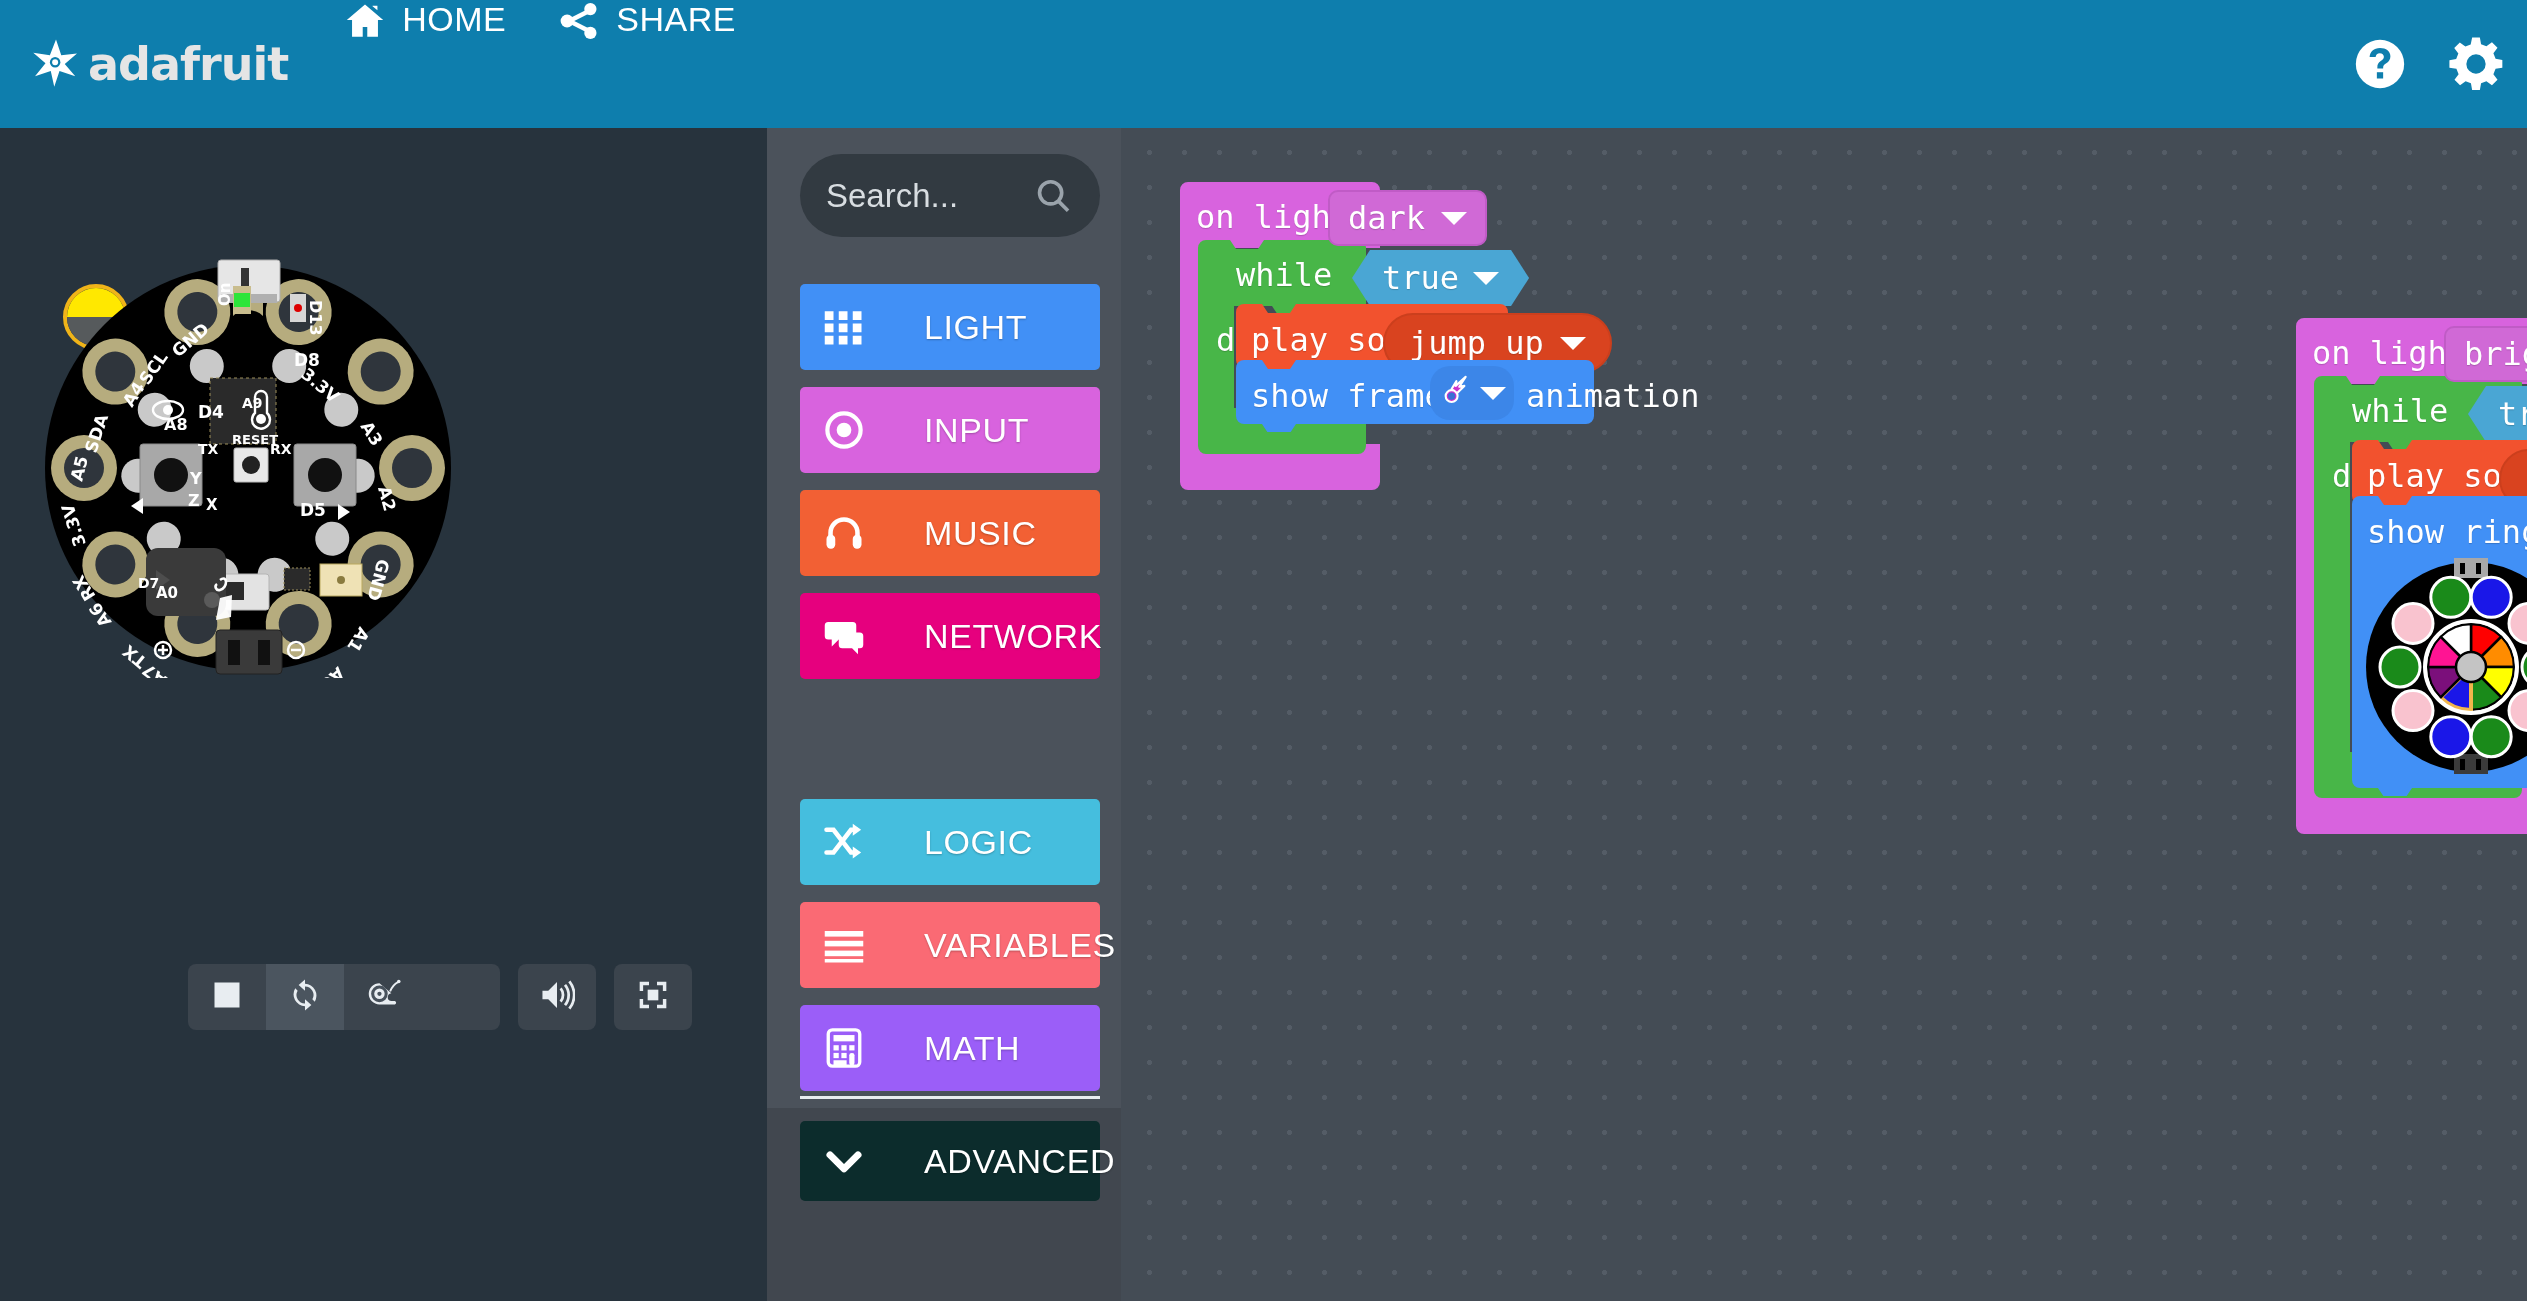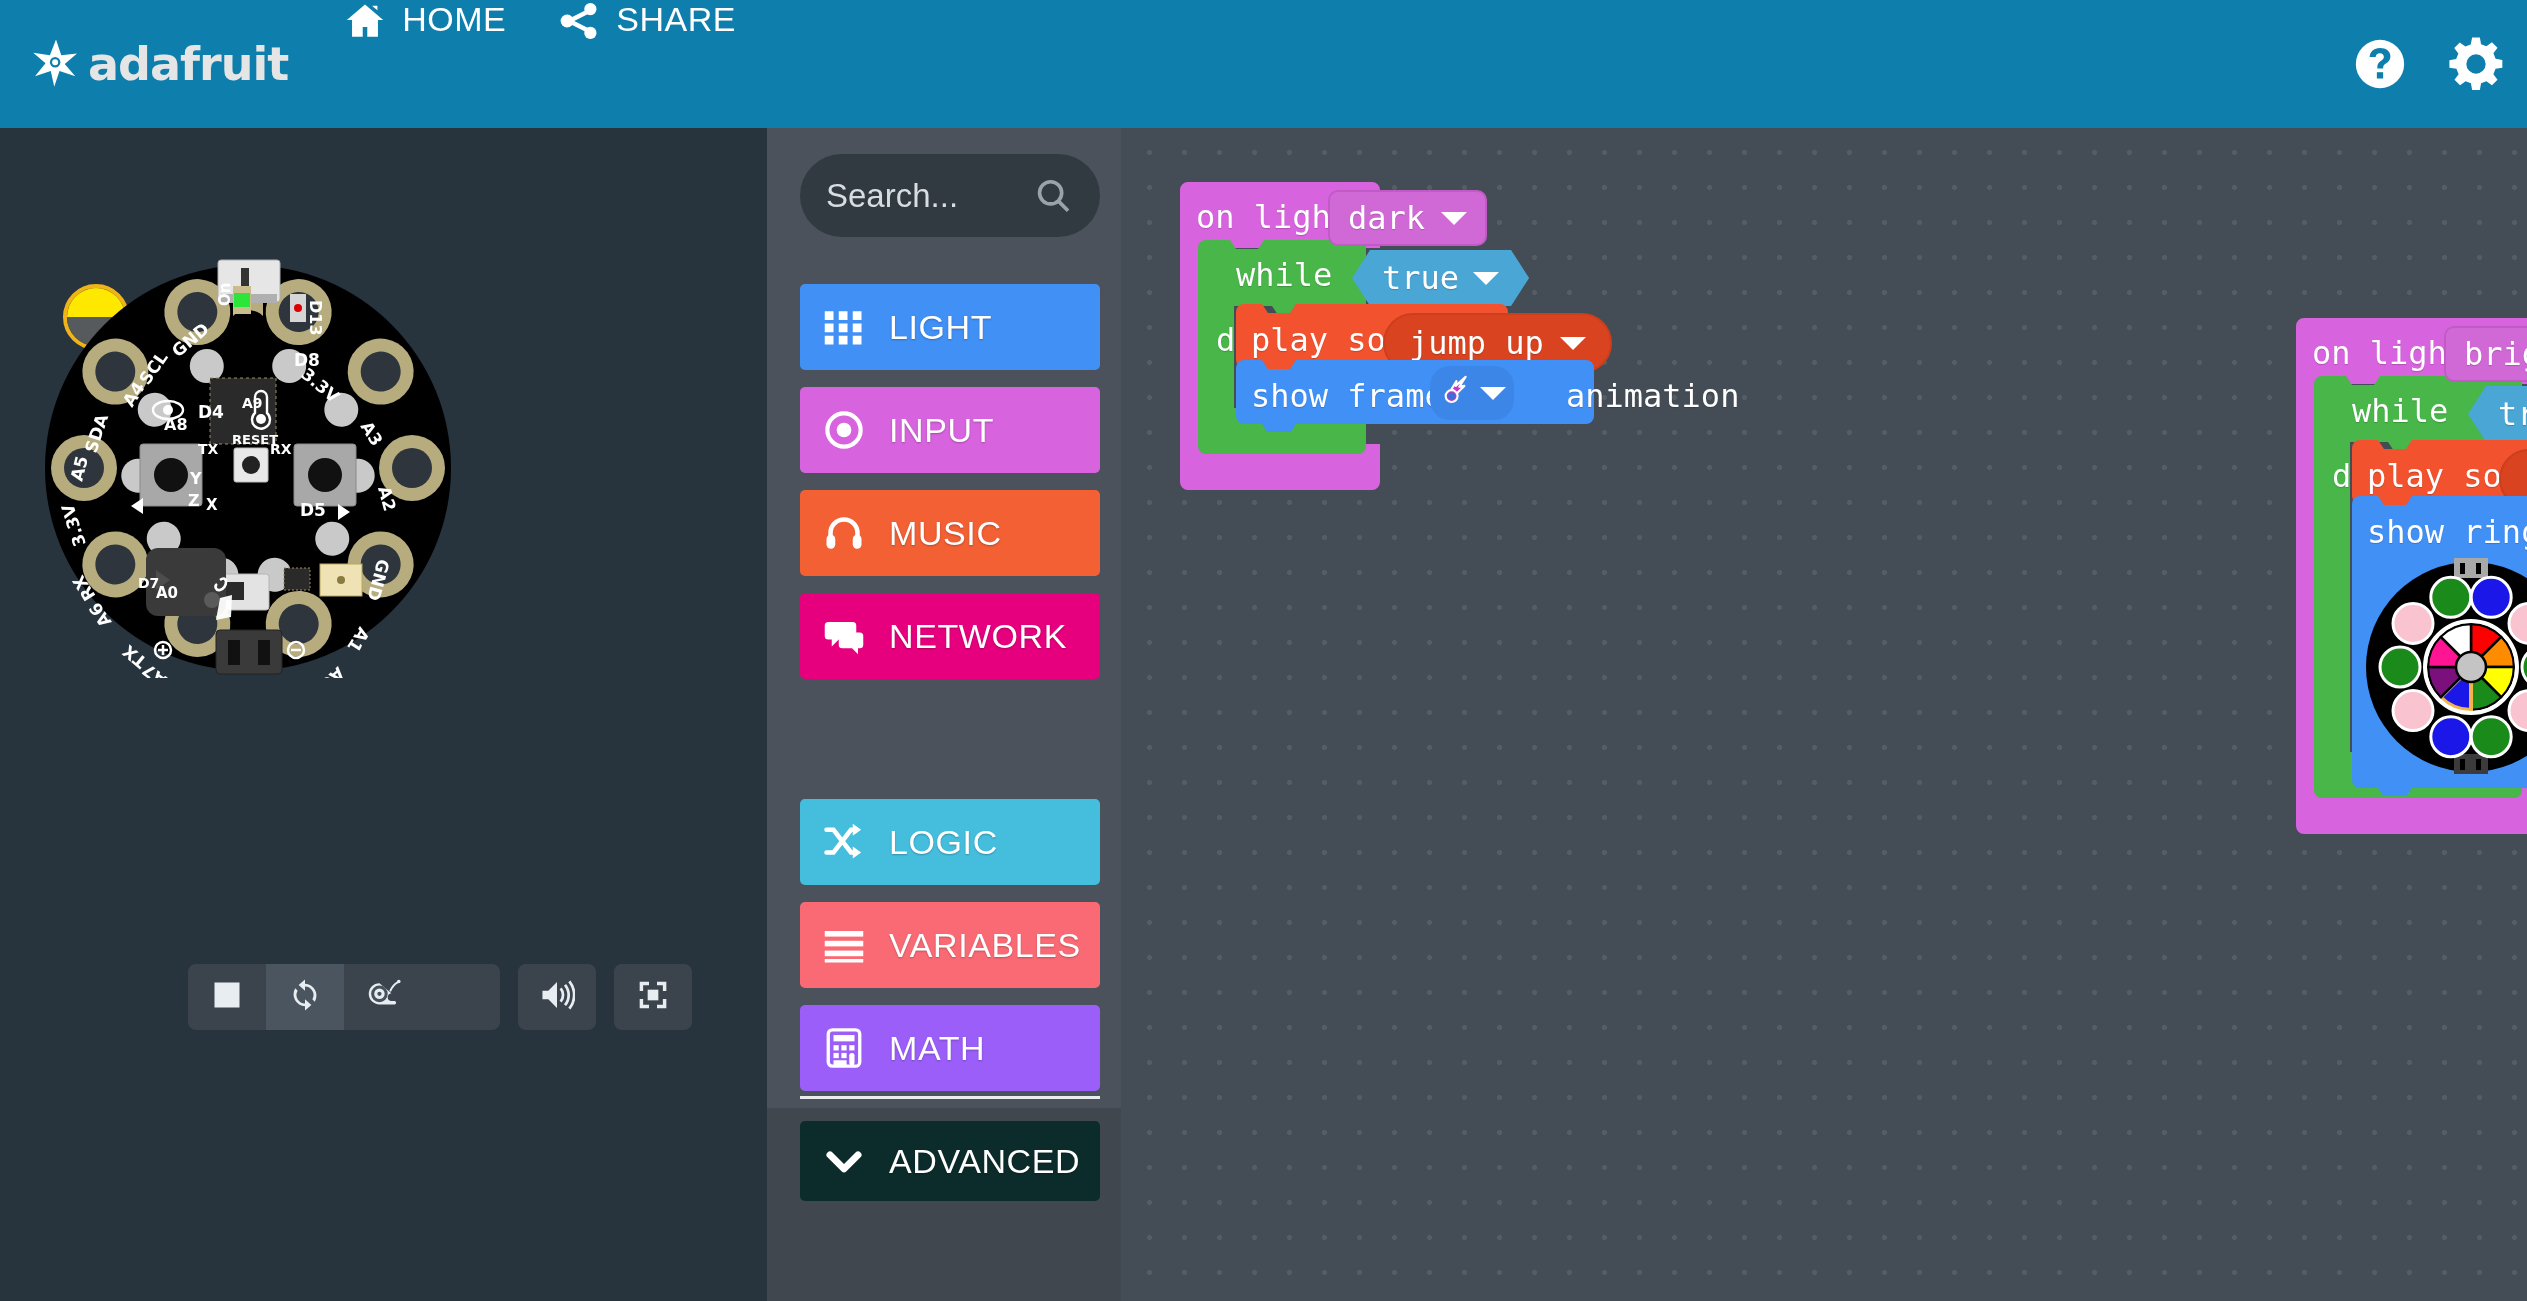--- a/index.html
+++ b/index.html
@@ -104,20 +104,21 @@
   #search-input-text { color: #d8dde1; font-size: 33px; }
   #search-icon-svg { width: 38px; height: 38px; }
   .cat {
     position: absolute; left: 33px; width: 300px; height: 86px;
     border-radius: 5px; display: flex; align-items: center;
     padding-left: 23px; gap: 24px; cursor: pointer;
   }
   .cat .cat-label {
     color: #fff; font-size: 34px; letter-spacing: 0.6px;
     text-shadow: 0 1px 2px rgba(0,0,0,.25);
+    margin-left: 35px;
   }
   .cat .cat-icon { width: 42px; height: 42px; display: block; flex: 0 0 42px; }
   #cat-divider {
     position: absolute; left: 33px; top: 952px - 128px; width: 300px; height: 3px;
     background: #e9edf0;
   }
 
   
   #workspace {
     position: absolute; left: 1121px; top: 128px; width: 1406px; height: 1173px;
@@ -639,21 +640,21 @@
       <span style="position:absolute;left:194px;top:6px;width:84px;height:54px;border-radius:20px;background:#3c86e8;display:flex;align-items:center;justify-content:center;gap:8px;">
         <span>
           <svg width="34" height="34" viewBox="0 0 24 24">
             <path d="M19.5 2 L15 9 l3.6-.6 L13 14 l-3.4-3.4 L13 5 l-.5 3.4 Z" fill="#cc33cc" stroke="#fff" stroke-width="1.5" stroke-linejoin="round"></path>
             <circle cx="9.6" cy="15.6" r="4.2" fill="#cc33cc" stroke="#fff" stroke-width="1.5"></circle>
             <circle cx="9.6" cy="15.6" r="2.6" fill="#3b6fd4"></circle>
           </svg>
         </span>
         <span class="caret"></span>
       </span>
-      <span class="blk-text" style="position:absolute;left:290px;top:17px;margin-left:40px;">animation</span>
+      <span class="blk-text" style="position:absolute;left:290px;top:17px;">animation</span>
     </div>
   </div>
 
   <div class="blk" style="left:1175px;top:190px;">
     <svg width="380" height="550" viewBox="0 0 380 550" style="position:absolute;left:0;top:0;">
 
       <path d="M0 8 a8 8 0 0 1 8-8 h230 a8 8 0 0 1 8 8 v58 h-114 l-6 9 h-22 l-6-9 h-60 v404 h60 l6 9 h22 l6-9 h114 v38 a8 8 0 0 1 -8 8 H8 a8 8 0 0 1 -8-8 Z" fill="#d863de"></path>
 
       <path d="M18 66 a8 8 0 0 1 8-8 h24 l6 9 h22 l6-9 h134 a8 8 0 0 1 8 8 v58 h-100 l-6 9 h-22 l-6-9 h-38 v310 h38 l6 9 h22 l6-9 h100 v38 a8 8 0 0 1 -8 8 H26 a8 8 0 0 1 -8-8 Z" fill="#48b648"></path>
     </svg>

